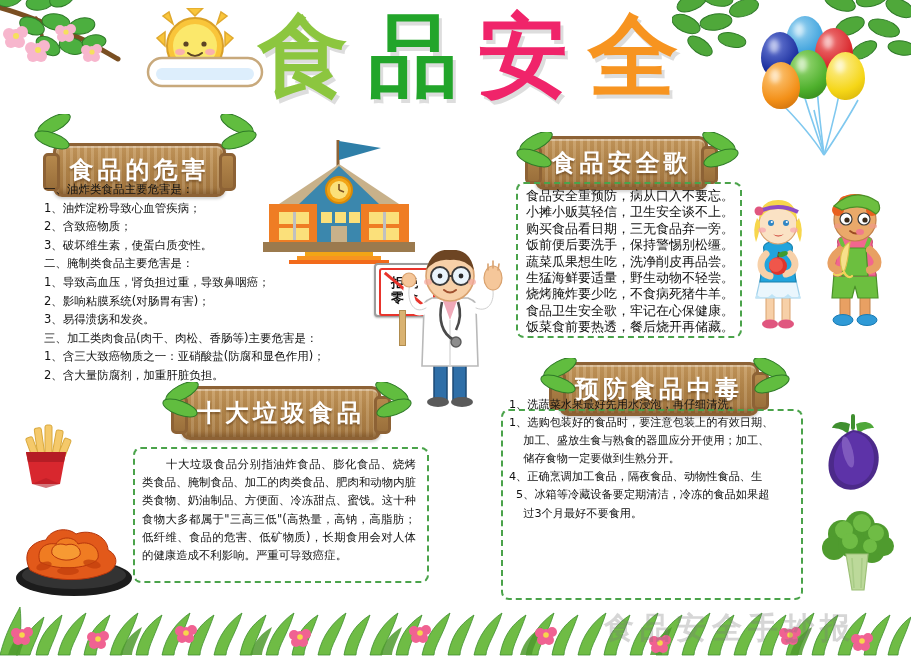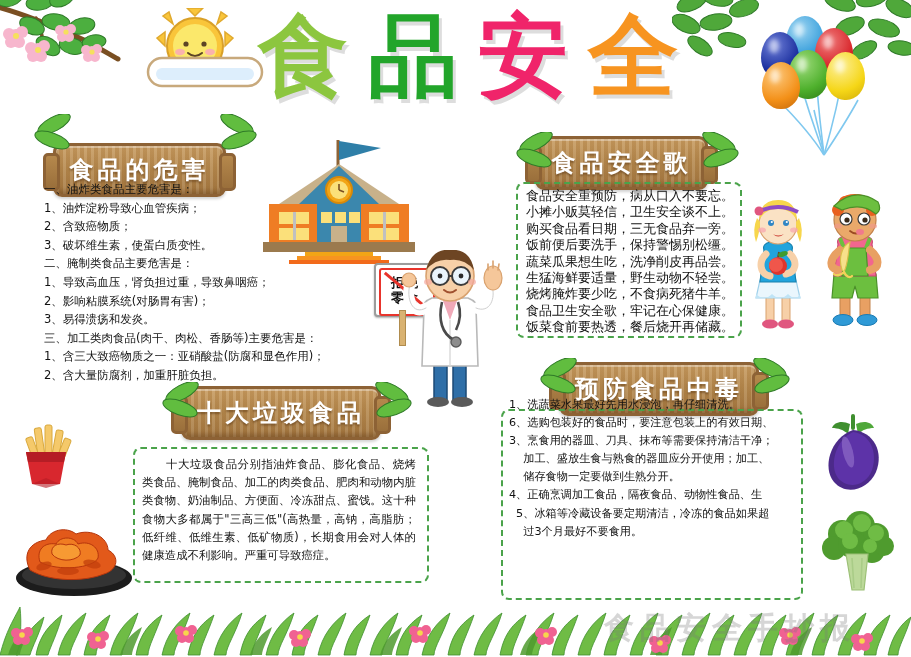--- a/index.html
+++ b/index.html
@@ -462,21 +462,21 @@
   </div>
   <svg class="abs" style="left:368px;top:382px;z-index:6;" width="50" height="40">
     <g fill="#61bd3f" stroke="#2f7a28" stroke-width="1">
       <ellipse cx="24" cy="10" rx="18" ry="7" transform="rotate(28 24 10)"></ellipse>
       <ellipse cx="26" cy="26" rx="18" ry="7" transform="rotate(-20 26 26)"></ellipse>
     </g>
   </svg>
 
   <div class="dashbox" id="junk-box"></div>
   <div id="junk-body">
-    <p>十大垃圾食品分别指油炸食品、膨化食品、烧烤类食品、腌制食品、加工的肉类食品、肥肉和动物内脏类食物、奶油制品、方便面、冷冻甜点、蜜饯。这十种食物大多都属于"三高三低"(高热量，高钠，高脂肪；低纤维、低维生素、低矿物质)，长期食用会对人体的健康造成不利影响。严重可导致癌症。</p>
+    <p>十大垃圾食品分别指油炸食品、膨化食品、烧烤类食品、腌制食品、加工的肉类食品、肥肉和动物内脏类食物、奶油制品、方便面、冷冻甜点、蜜饯。这十种食物大多都属于"三高三低"(高热量，高钠，高脂肪；低纤维、食品的危害、低矿物质)，长期食用会对人体的健康造成不利影响。严重可导致癌症。</p>
   </div>
 
   <svg class="abs" style="left:14px;top:424px;" width="66" height="66">
     <g fill="#f5c96a" stroke="#d9a93e" stroke-width="1">
       <rect x="22" y="4" width="7" height="30" rx="2" transform="rotate(-8 25 18)"></rect>
       <rect x="31" y="1" width="7" height="32" rx="2"></rect>
       <rect x="40" y="6" width="7" height="28" rx="2" transform="rotate(10 43 20)"></rect>
       <rect x="47" y="14" width="7" height="22" rx="2" transform="rotate(22 50 24)"></rect>
       <rect x="15" y="13" width="7" height="22" rx="2" transform="rotate(-20 18 24)"></rect>
     </g>
@@ -512,22 +512,21 @@
   <svg class="abs" style="left:746px;top:358px;z-index:6;" width="50" height="40">
     <g fill="#61bd3f" stroke="#2f7a28" stroke-width="1">
       <ellipse cx="24" cy="10" rx="18" ry="7" transform="rotate(28 24 10)"></ellipse>
       <ellipse cx="26" cy="26" rx="18" ry="7" transform="rotate(-20 26 26)"></ellipse>
     </g>
   </svg>
 
   <div class="dashbox" id="poison-box"></div>
   <div id="poison-body">
     <div class="ln">1、洗蔬菜水果最好先用水浸泡，再仔细清洗。</div>
-    <div class="ln">6、选购包装好的食品时，要注意包装上的有效日期、</div>
-    <div class="ln">3、烹食用的器皿、刀具、抹布等需要保持清洁干净；</div>
+    <div class="ln">1、选购包装好的食品时，要注意包装上的有效日期、</div>
     <div class="ln">    加工、盛放生食与熟食的器皿应分开使用；加工、</div>
     <div class="ln">    储存食物一定要做到生熟分开。</div>
     <div class="ln">4、正确烹调加工食品，隔夜食品、动物性食品、生</div>
     <div class="ln">  5、冰箱等冷藏设备要定期清洁，冷冻的食品如果超</div>
     <div class="ln">    过3个月最好不要食用。</div>
   </div>
 
   <svg class="abs" style="left:816px;top:412px;" width="76" height="90">
     <path d="M34 12 C 26 8, 18 10, 16 16 C 22 16, 28 18, 32 22" fill="#3f8f2f"></path>
     <path d="M40 12 C 48 8, 56 10, 58 16 C 52 16, 46 18, 42 22" fill="#4fa83a"></path>

